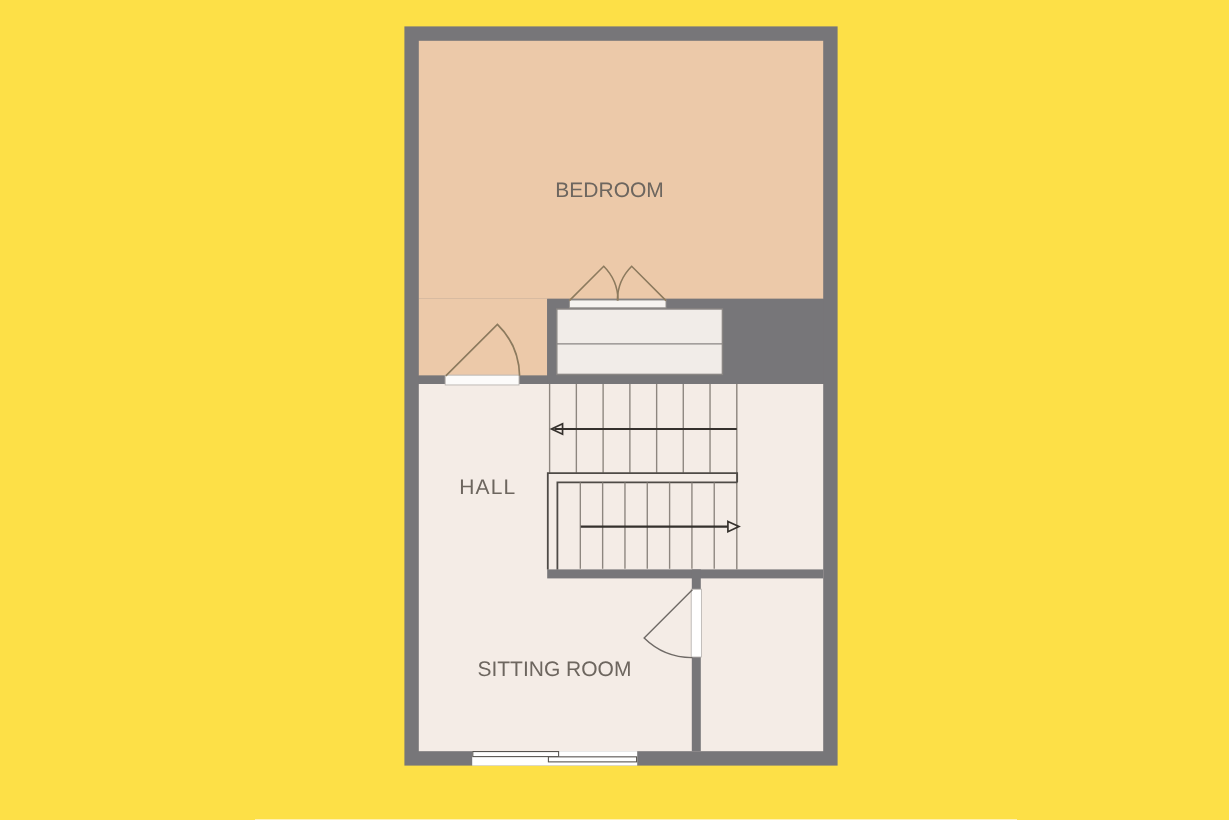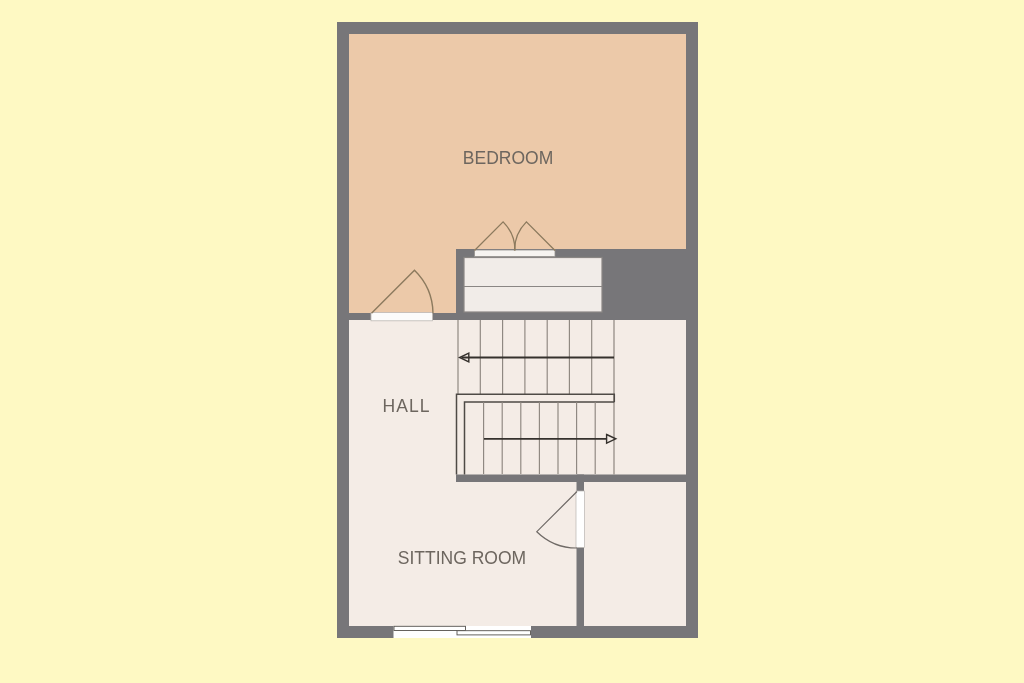--- a/index.html
+++ b/index.html
@@ -1,16 +1,16 @@
 <!DOCTYPE html>
 <html><head>
 <meta charset="utf-8">
 <style>
   html,body{margin:0;padding:0;background:#ffffff;}
-  .wrap{width:1024px;height:683px;position:relative;overflow:hidden;background:#fef9c3;}
+  .wrap{width:1024px;height:683px;position:relative;overflow:hidden;background:#fde047;}
   svg{position:absolute;left:0;top:0;}
   text{font-family:"Liberation Sans",sans-serif;fill:#6d665f;}
 </style>
 </head>
 <body>
 <div class="wrap">
 <svg width="1024" height="683" viewBox="0 0 1024 683">
 
   <rect x="337" y="22" width="361" height="616" fill="#777679"></rect>
 

